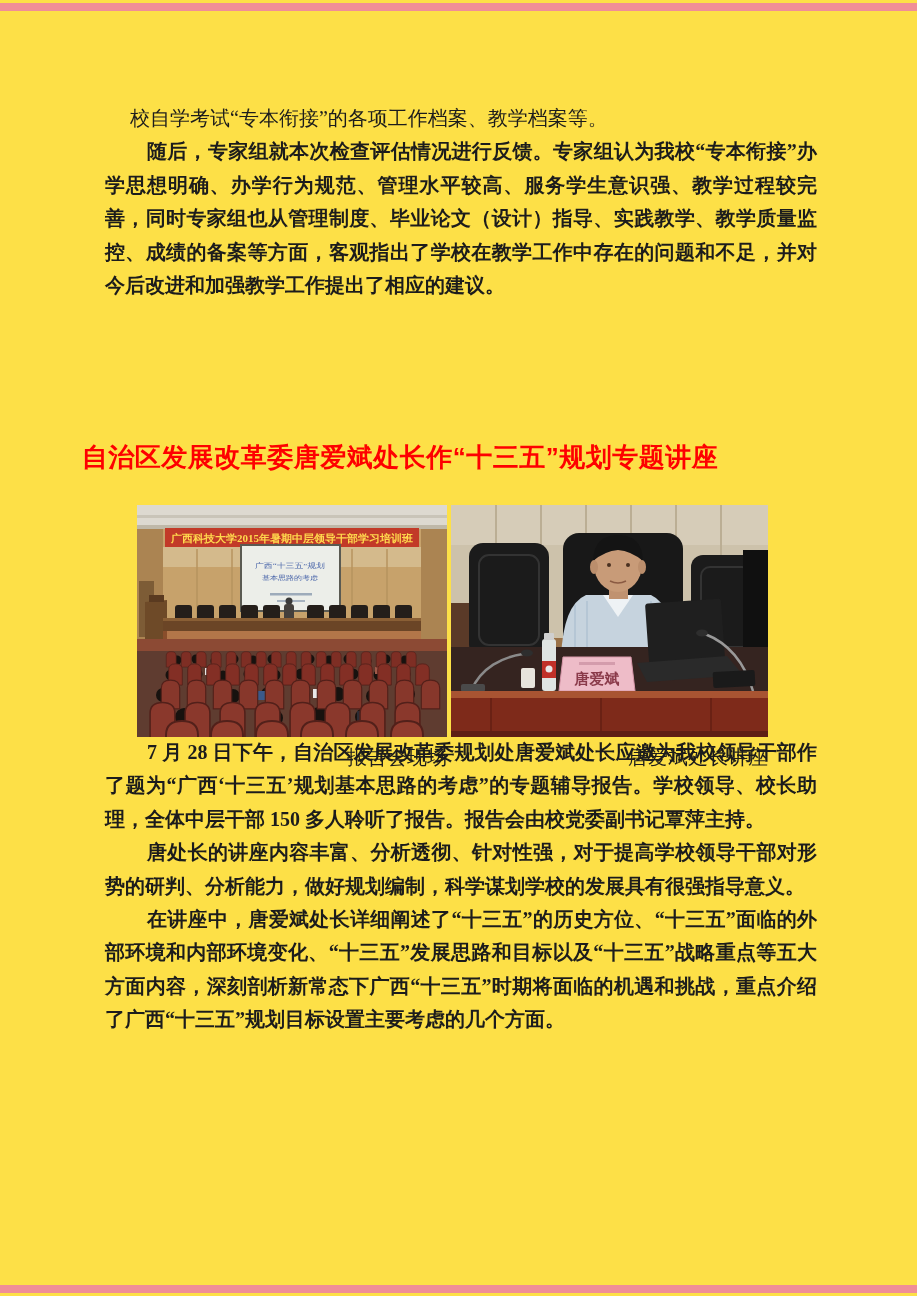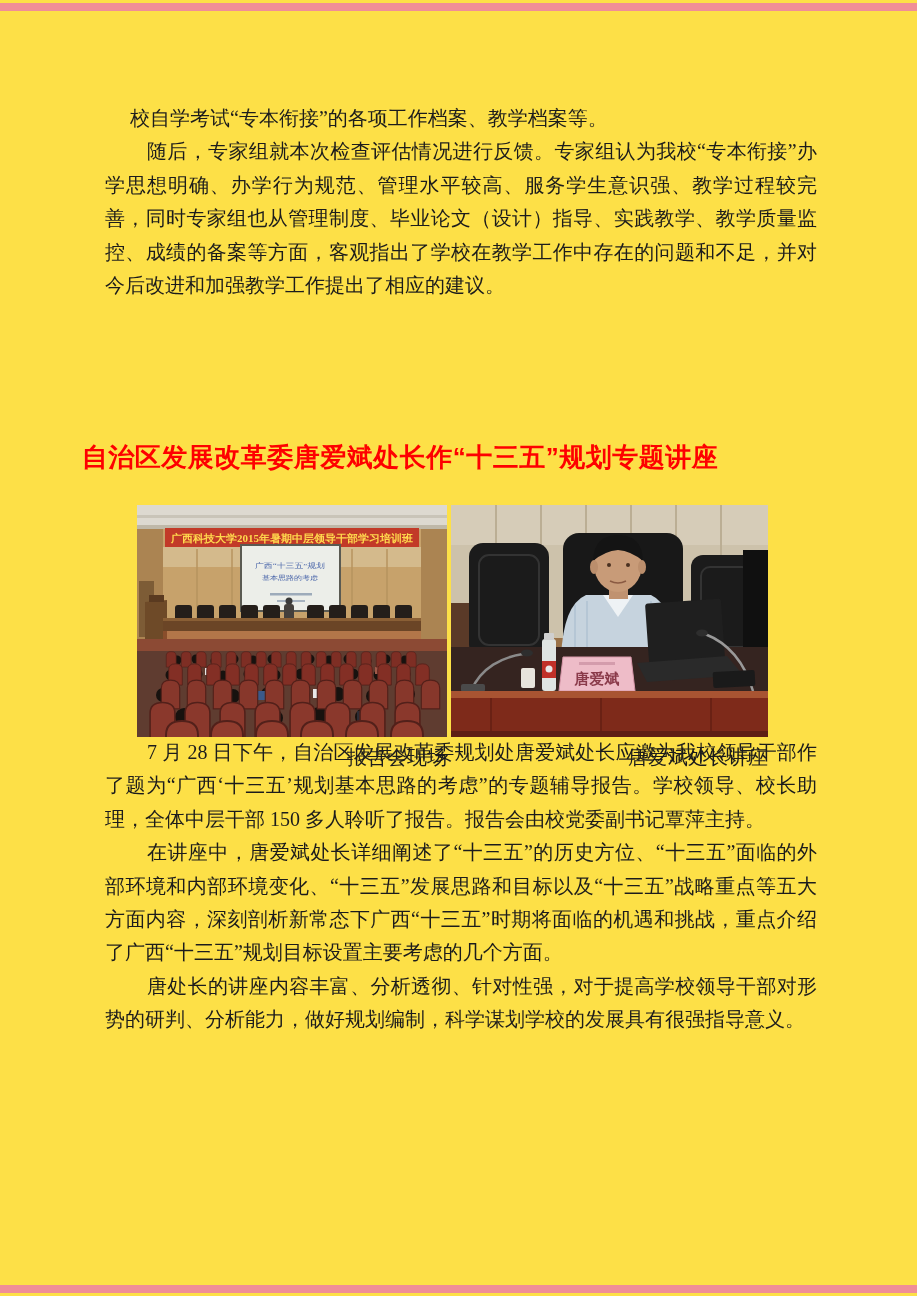--- a/index.html
+++ b/index.html
@@ -4,21 +4,21 @@
 <style>
   html,body{margin:0;padding:0;background:#ffffff;}
   .page{position:relative;width:917px;height:1296px;background:#fde047;overflow:hidden;
         font-family:"Liberation Serif","DejaVu Serif",serif;padding-left:24px;}
   .rule{position:absolute;left:0;width:917px;height:8px;background:#f08e97;}
   .rule.top{top:3px;}
   .rule.bottom{top:1285px;}
   .textblock{position:absolute;left:105px;width:712px;font-size:20px;line-height:33.4px;
              color:#1c1c1c;text-align:justify;}
   .textblock p{margin:0;}
-  p.ind{text-indent:42px;}
+  p.ind{text-indent:42px;font-weight:bold;}
   p.cont{text-indent:25px;}
   .headline{position:absolute;top:438px;left:0;width:800px;margin:0;text-align:center;
             font-family:"Liberation Sans","DejaVu Sans",sans-serif;font-weight:bold;
             font-size:26px;line-height:38px;color:#fe0000;letter-spacing:0.5px;}
   .photos{position:absolute;top:505px;left:137px;width:639px;height:232px;}
   .photo{position:absolute;top:0;height:232px;display:block;}
   .photo.left{left:0;width:310px;}
   .photo.right{left:314px;width:317px;}
   .captions{position:absolute;top:741px;left:137px;width:631px;height:34px;
             font-size:20px;line-height:33px;color:#1c1c1c;}
@@ -289,19 +289,19 @@
     </svg>
   </div>
 
   <div class="captions">
     <div class="cap left">报告会现场</div>
     <div class="cap right">唐爱斌处长讲座</div>
   </div>
 
   <div class="textblock" style="top:736px">
     <p class="ind">7 月 28 日下午，自治区发展改革委规划处唐爱斌处长应邀为我校领导干部作了题为“广西‘十三五’规划基本思路的考虑”的专题辅导报告。学校领导、校长助理，全体中层干部 150 多人聆听了报告。报告会由校党委副书记覃萍主持。</p>
+    <p class="ind">唐处长的讲座内容丰富、分析透彻、针对性强，对于提高学校领导干部对形势的研判、分析能力，做好规划编制，科学谋划学校的发展具有很强指导意义。</p>
     <p class="ind">在讲座中，唐爱斌处长详细阐述了“十三五”的历史方位、“十三五”面临的外部环境和内部环境变化、“十三五”发展思路和目标以及“十三五”战略重点等五大方面内容，深刻剖析新常态下广西“十三五”时期将面临的机遇和挑战，重点介绍了广西“十三五”规划目标设置主要考虑的几个方面。</p>
-    <p class="ind">唐处长的讲座内容丰富、分析透彻、针对性强，对于提高学校领导干部对形势的研判、分析能力，做好规划编制，科学谋划学校的发展具有很强指导意义。</p>
   </div>
 
   <div class="rule bottom"></div>
 
 </div>
 
 </body></html>

